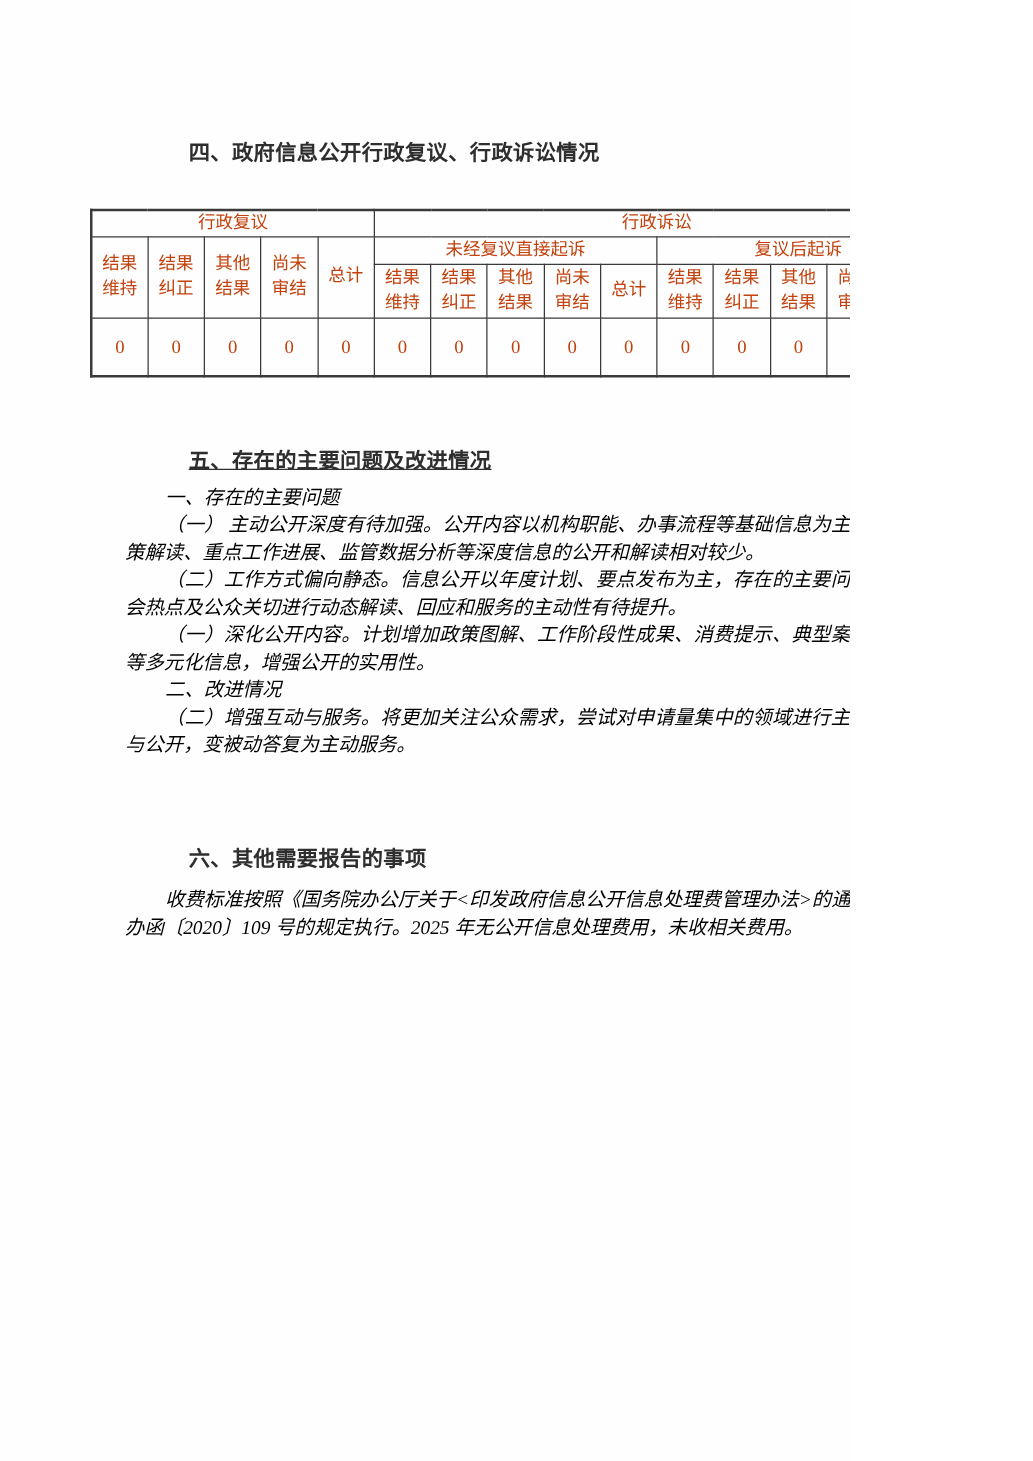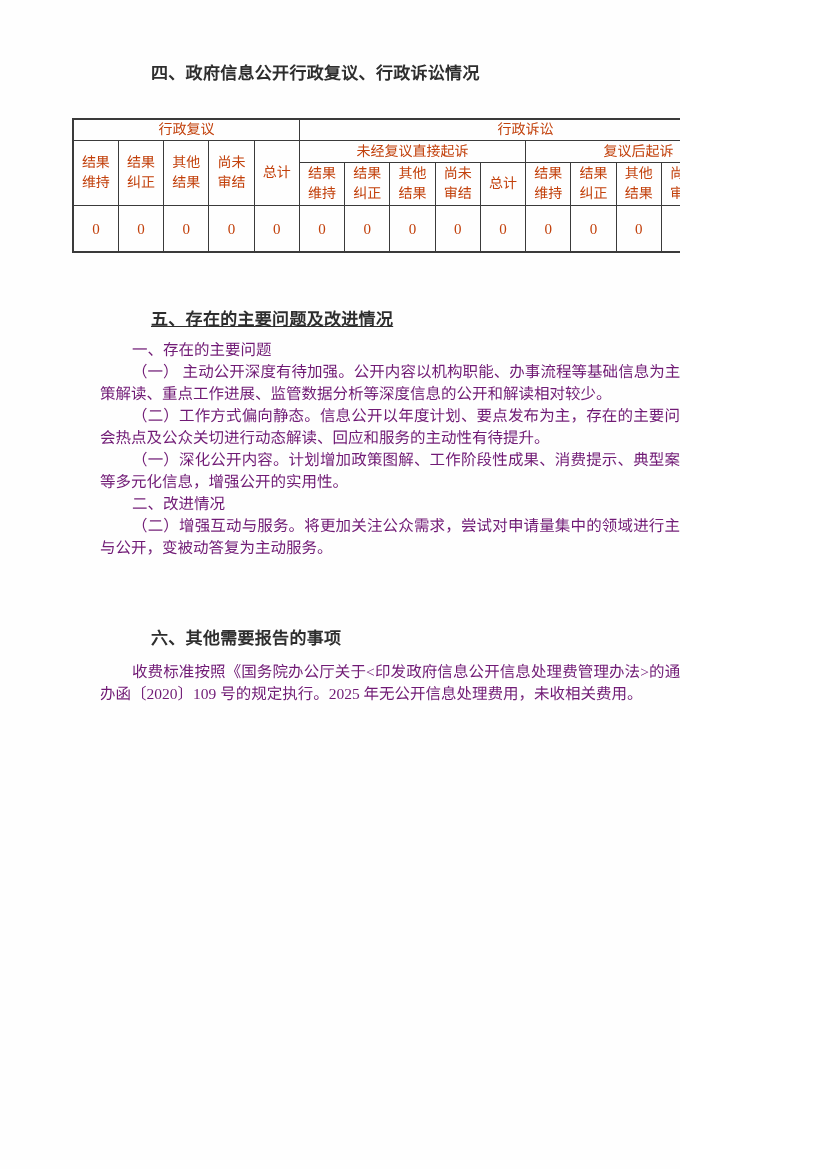--- a/index.html
+++ b/index.html
@@ -1,21 +1,21 @@
 <!DOCTYPE html>
 <html lang="zh-CN"><head>
 <meta charset="utf-8">
 <style>
   html,body{margin:0;padding:0;background:#ffffff;}
   .page{
     position:relative;
     width:680px;height:1169px;
     background:#fefefe;
     box-sizing:border-box;
-    padding-top:62px;
+    padding-top:111px;
     font-family:"Liberation Serif","DejaVu Serif",serif;
     color:#333333;
     overflow:hidden;
   }
   .sec-heading{
     margin:0 0 0 151px;
     font-family:"Liberation Sans","DejaVu Sans",sans-serif;
     font-weight:700;
     font-size:17px;
     line-height:23px;
@@ -48,21 +48,22 @@
     text-align:left;
     padding-left:6px;
     font-size:15px;
   }
   .body-text{
     margin:55px 0 0 100px;
     width:627px;
     font-size:15.5px;
     line-height:22px;
     text-align:justify;
-    color:#701a75;
+    color:#000000;
+    font-style:italic;
   }
   .body-text .para{
     margin:0;
     text-indent:32px;
   }
   .mt8{margin-top:8px;}
   .h5{margin-top:55px;text-decoration:underline;}
   .h6{margin-top:68px;}
   .p6{margin-top:11px;}
 </style>

